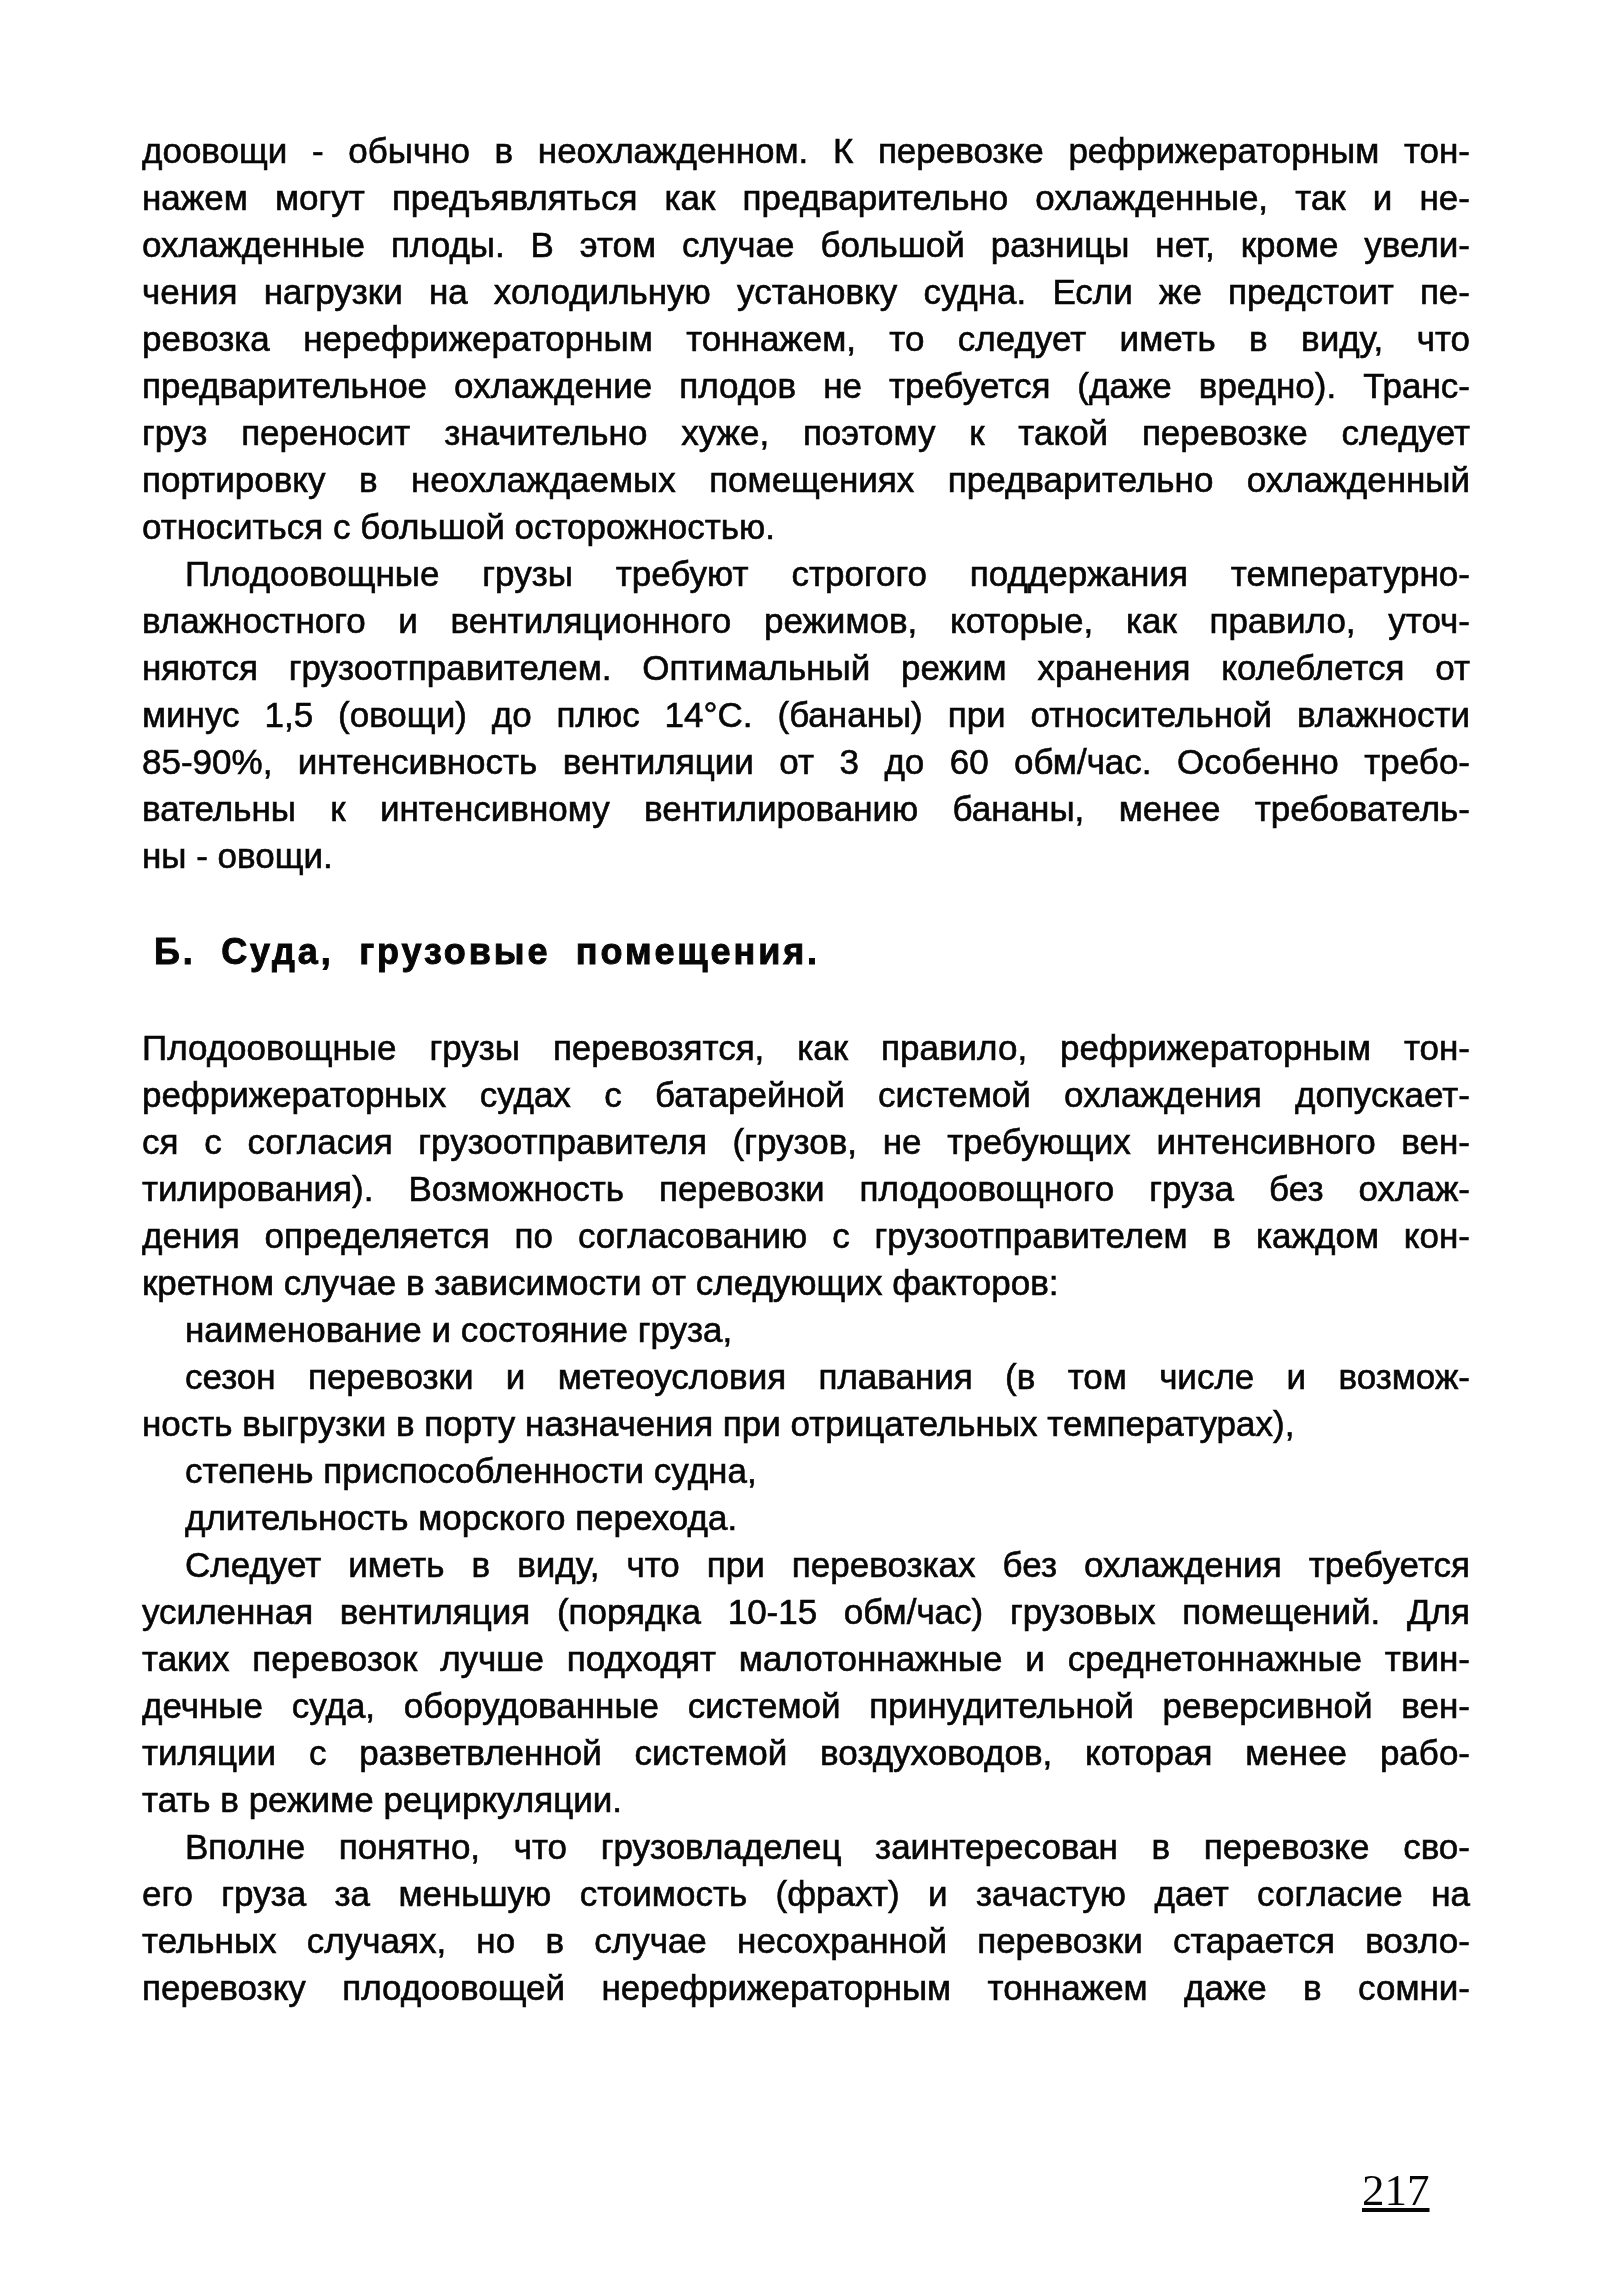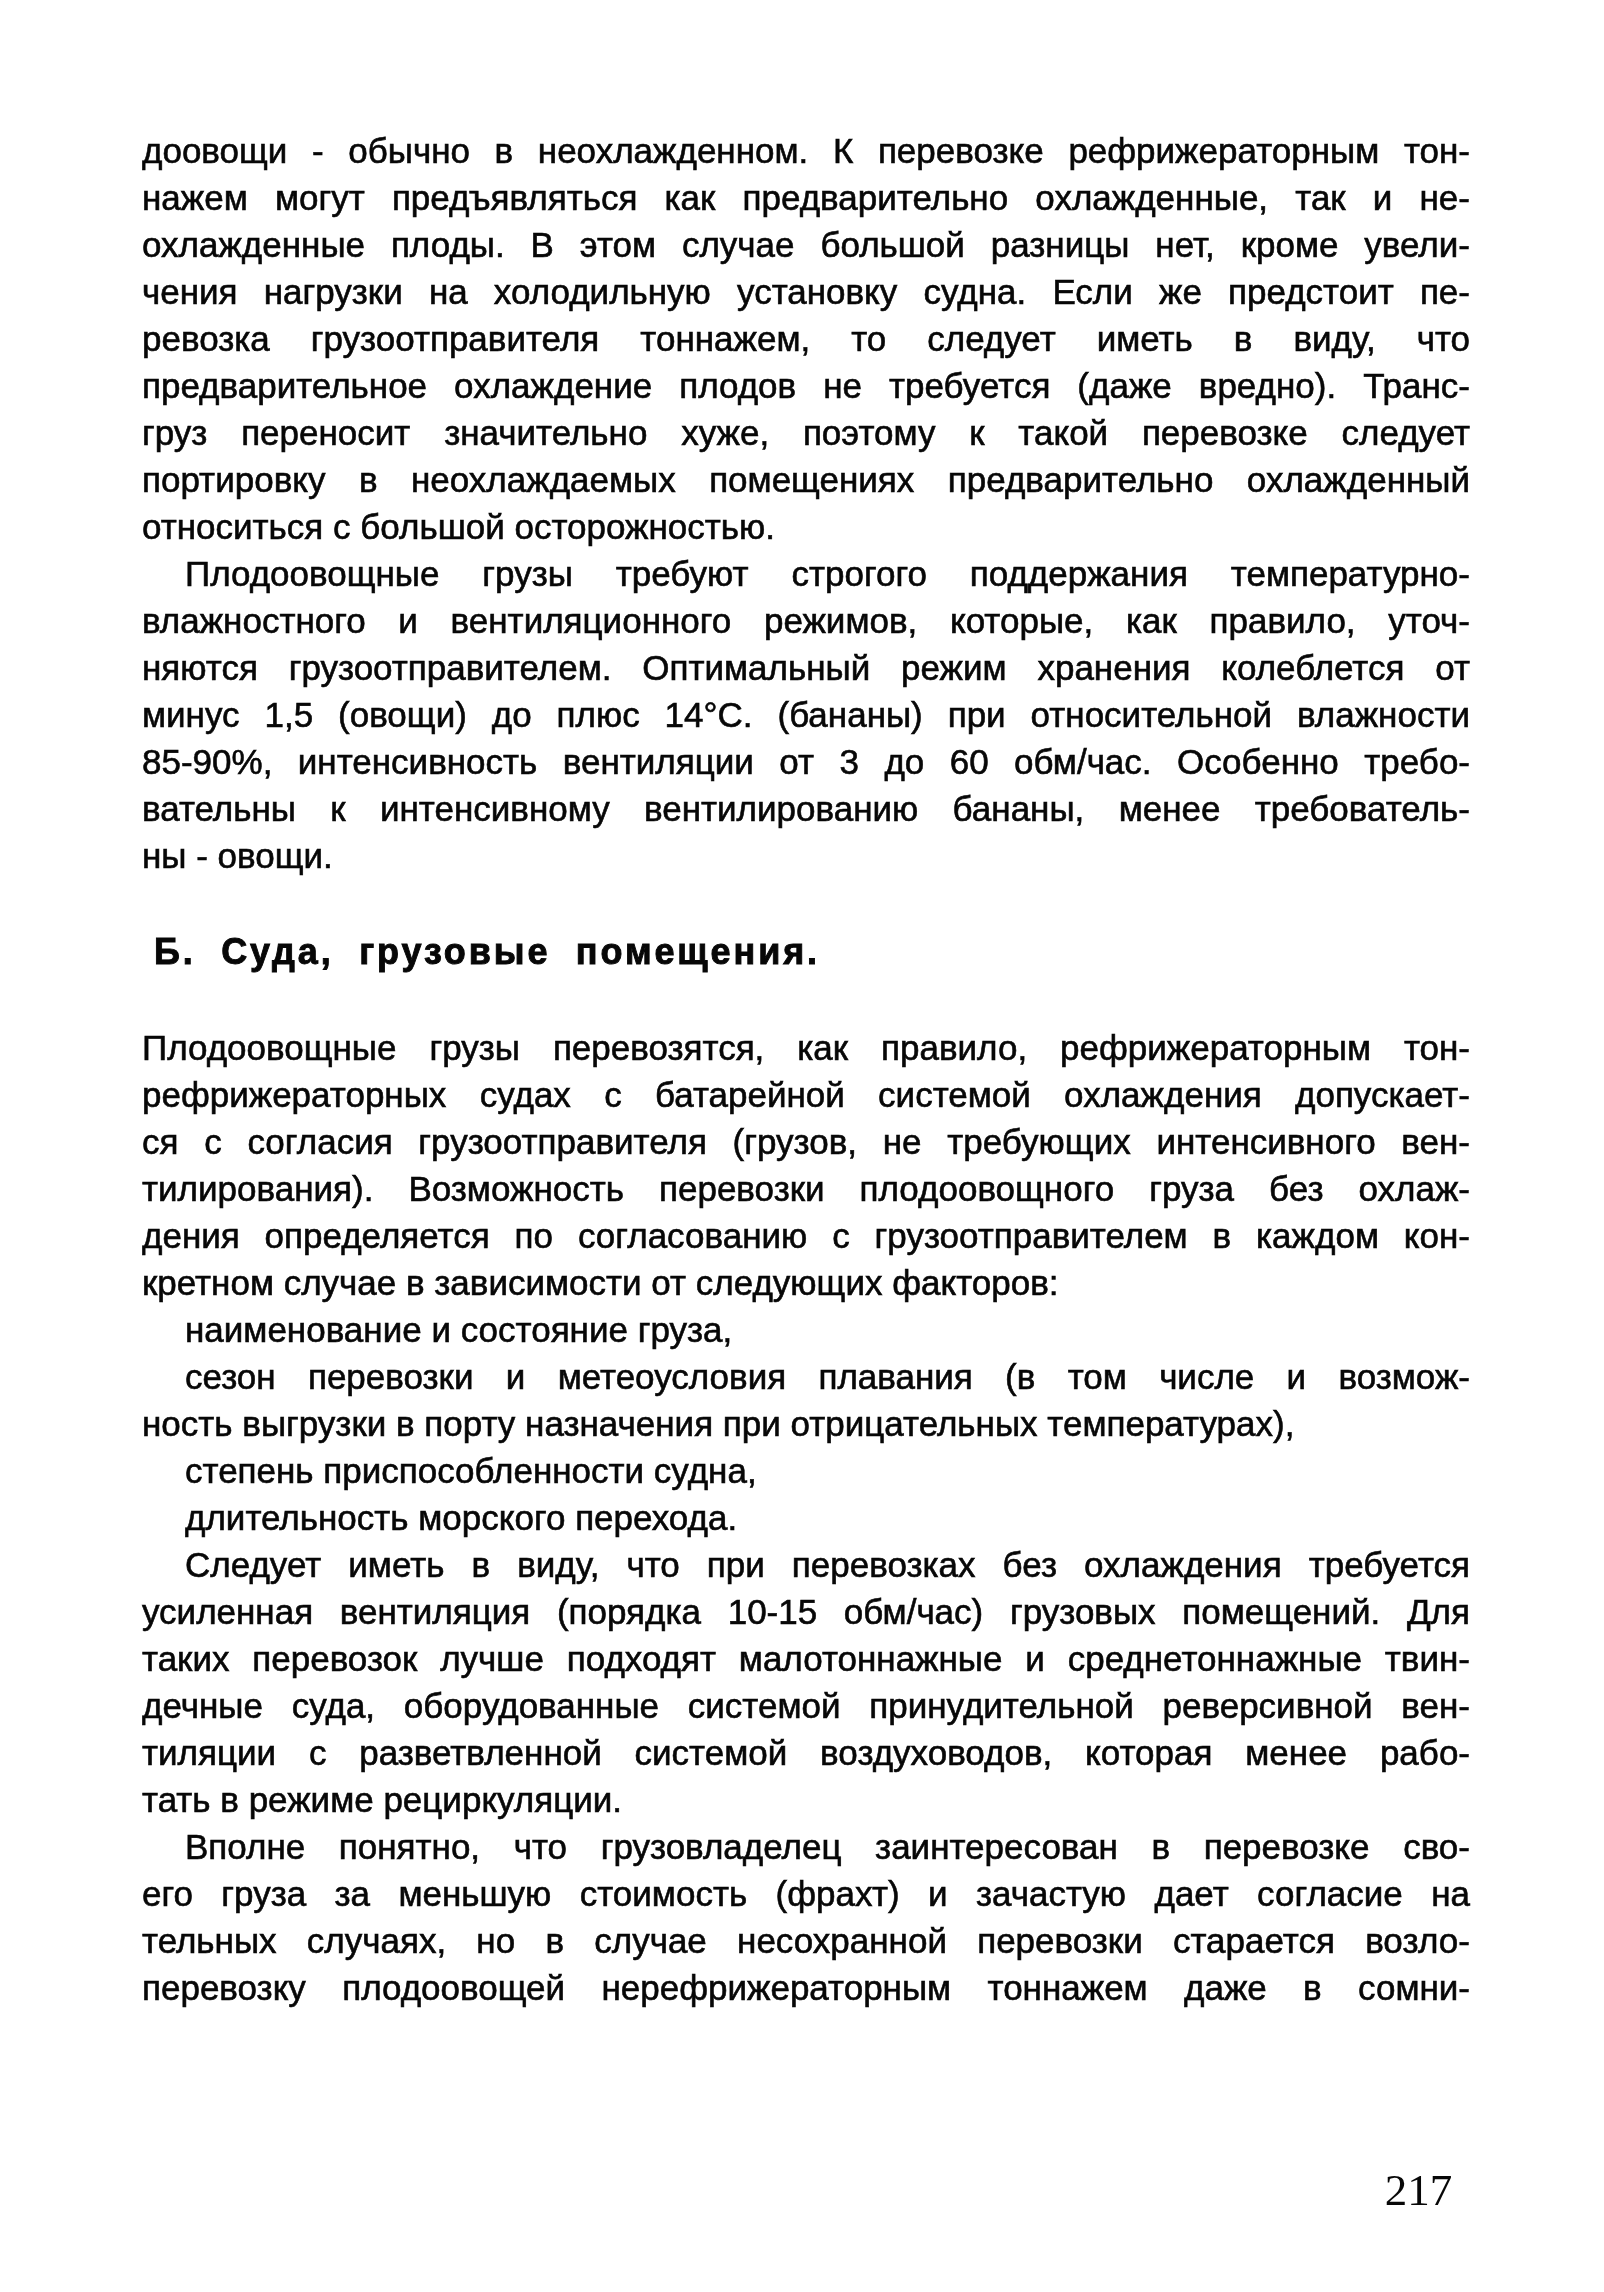--- a/index.html
+++ b/index.html
@@ -44,38 +44,38 @@
     letter-spacing: 2.9px;
     word-spacing: 12.6px;
     margin: 49px 12px;
     -webkit-text-stroke: 0.9px #070707;
   }
   .page-number {
     position: absolute;
     top: 2166px;
     left: 1362px;
     width: 113px;
-    text-align: center;
     font-family: "Liberation Serif", serif;
     font-size: 45px;
     line-height: 49px;
     color: #070707;
+    text-decoration: underline;
   }
 </style>
 </head>
 <body>
 
 <div class="sheet">
   <div class="text-block">
       <div class="para">
         <div class="ln j">доовощи - обычно в неохлажденном. К перевозке рефрижераторным тон-</div>
         <div class="ln j">нажем могут предъявляться как предварительно охлажденные, так и не-</div>
         <div class="ln j">охлажденные плоды. В этом случае большой разницы нет, кроме увели-</div>
         <div class="ln j">чения нагрузки на холодильную установку судна. Если же предстоит пе-</div>
-        <div class="ln j">ревозка грузоотправителя тоннажем, то следует иметь в виду, что</div>
+        <div class="ln j">ревозка нерефрижераторным тоннажем, то следует иметь в виду, что</div>
         <div class="ln j">предварительное охлаждение плодов не требуется (даже вредно). Транс-</div>
         <div class="ln j">груз переносит значительно хуже, поэтому к такой перевозке следует</div>
         <div class="ln j">портировку в неохлаждаемых помещениях предварительно охлажденный</div>
         <div class="ln">относиться с большой осторожностью.</div>
       </div>
       <div class="para">
         <div class="ln ind j">Плодоовощные грузы требуют строгого поддержания температурно-</div>
         <div class="ln j">влажностного и вентиляционного режимов, которые, как правило, уточ-</div>
         <div class="ln j">няются грузоотправителем. Оптимальный режим хранения колеблется от</div>
         <div class="ln j">минус 1,5 (овощи) до плюс 14°С. (бананы) при относительной влажности</div>

